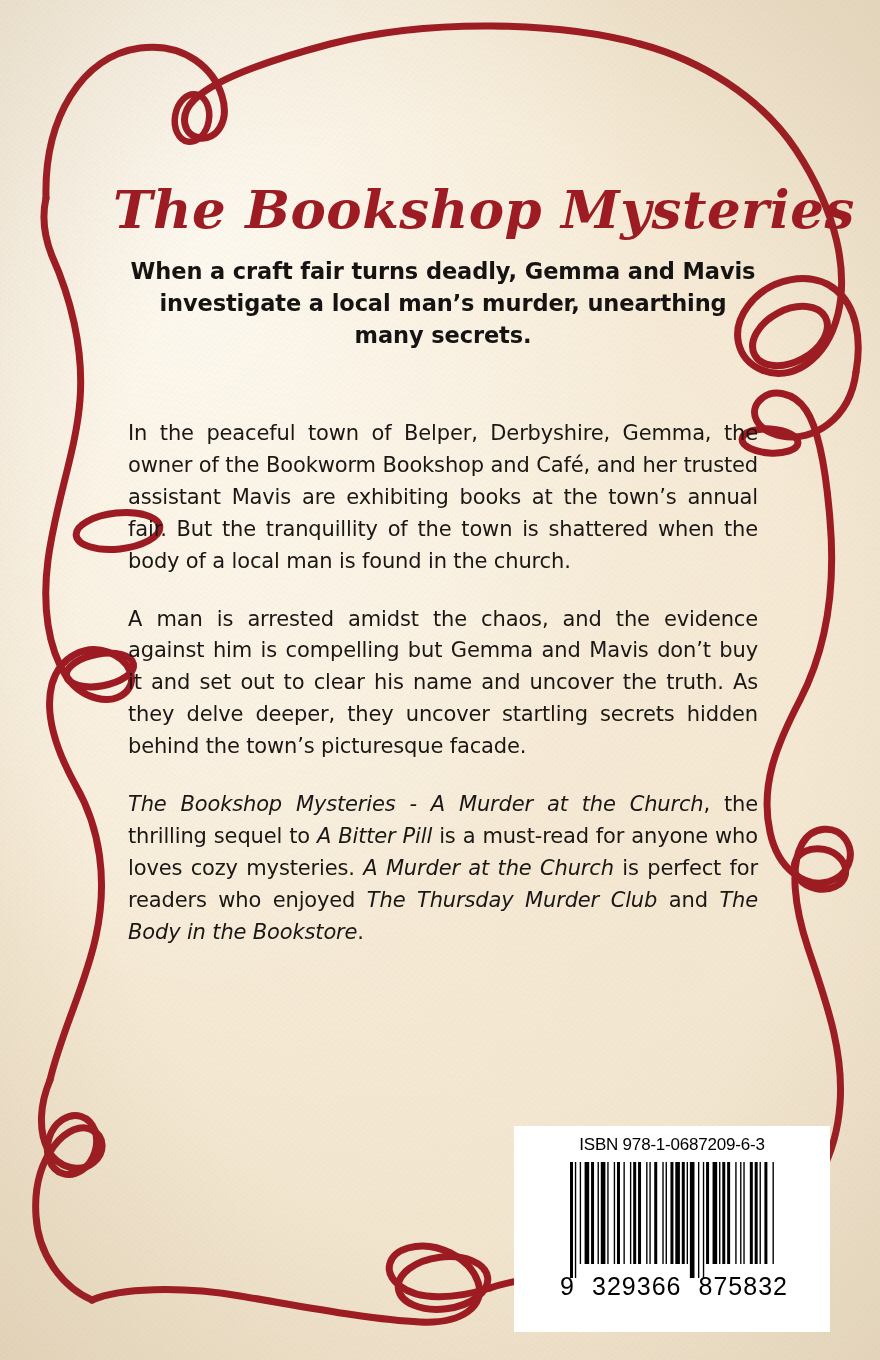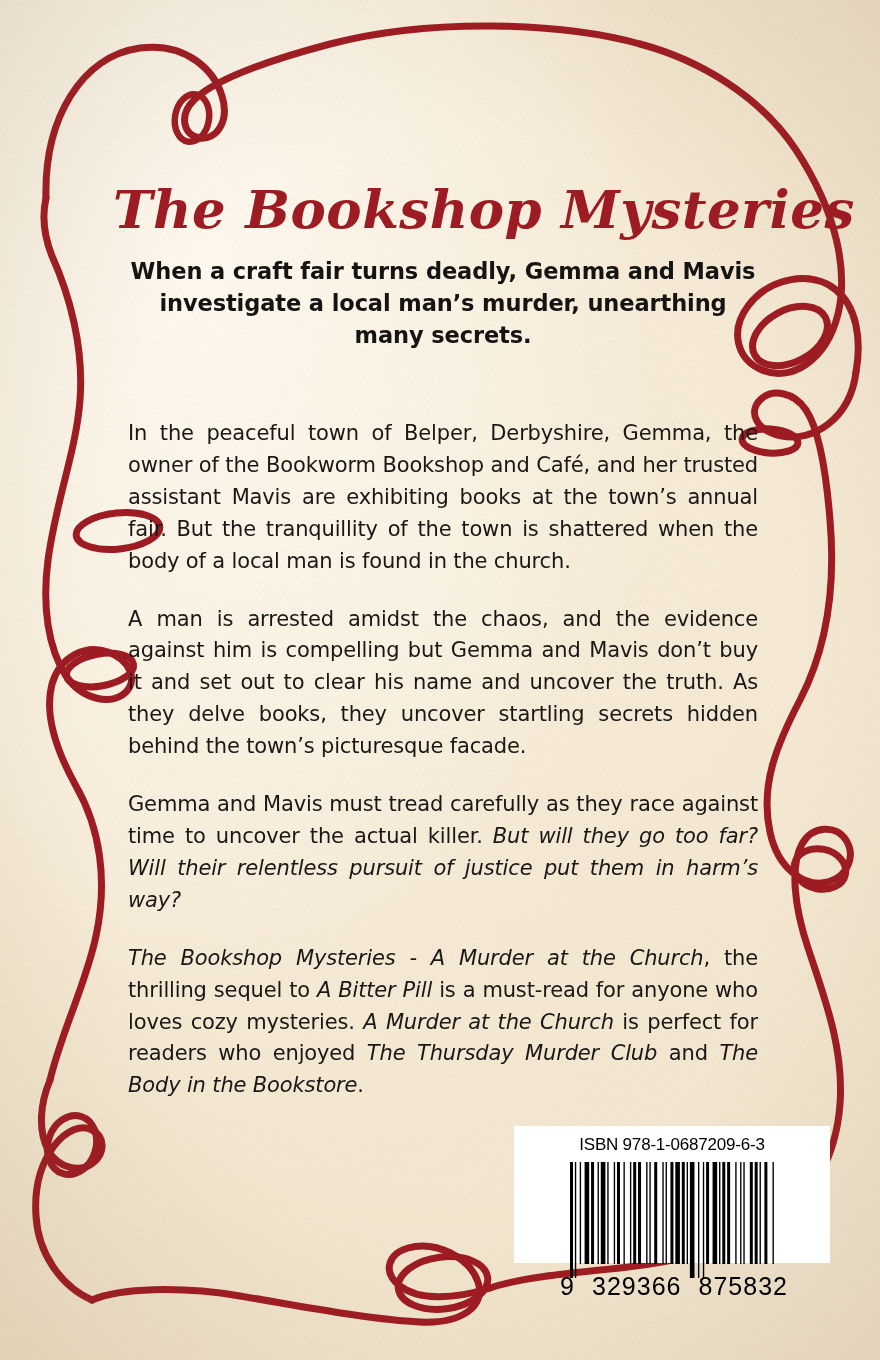--- a/index.html
+++ b/index.html
@@ -98,21 +98,21 @@
   }
   .para:last-child { margin-bottom: 0; }
   .para .it { font-style: italic; }
 
   
   #barcode-box {
     position: absolute;
     left: 514px;
     top: 1126px;
     width: 316px;
-    height: 137px;
+    height: 206px;
     background: #ffffff;
     z-index: 5;
   }
   #isbn-text {
     position: absolute;
     left: 0;
     top: 9px;
     width: 316px;
     text-align: center;
     font-family: "Liberation Sans", sans-serif;
@@ -234,22 +234,21 @@
   <div id="vignette"></div>
 
   <div id="content">
 
     <h1 class="title">The Bookshop Mysteries</h1>
 
     <div class="tagline">When a craft fair turns deadly, Gemma and Mavis investigate a local man’s murder, unearthing many secrets.</div>
 
     <div class="body-block">
       <p class="para"><span>In the peaceful town of Belper, Derbyshire, Gemma, the owner of the Bookworm Bookshop and Café, and her trusted assistant Mavis are exhibiting books at the town’s annual fair. But the tranquillity of the town is shattered when the body of a local man is found in the church.</span></p>
-      <p class="para"><span>A man is arrested amidst the chaos, and the evidence against him is compelling but Gemma and Mavis don’t buy it and set out to clear his name and uncover the truth. As they delve books, they uncover startling secrets hidden behind the town’s picturesque facade.</span></p>
-      <p class="para"><span>Gemma and Mavis must tread carefully as they race against time to uncover the actual killer. </span><span class="it">But will they go too far? Will their relentless pursuit of justice put them in harm’s way?</span></p>
+      <p class="para"><span>A man is arrested amidst the chaos, and the evidence against him is compelling but Gemma and Mavis don’t buy it and set out to clear his name and uncover the truth. As they delve deeper, they uncover startling secrets hidden behind the town’s picturesque facade.</span></p>
       <p class="para"><span class="it">The Bookshop Mysteries - A Murder at the Church</span><span>, the thrilling sequel to </span><span class="it">A Bitter Pill</span><span> is a must-read for anyone who loves cozy mysteries. </span><span class="it">A Murder at the Church</span><span> is perfect for readers who enjoyed </span><span class="it">The Thursday Murder Club</span><span> and </span><span class="it">The Body in the Bookstore</span><span>.</span></p>
     </div>
   </div>
 
   <div id="barcode-box">
     <div id="isbn-text">ISBN 978-1-0687209-6-3</div>
     <svg id="barcode-bars" aria-hidden="true" viewBox="0 0 204 116">
         <rect x="0.00" y="0" width="2.99" height="116.00" fill="#000000"></rect>
         <rect x="4.86" y="0" width="1.37" height="116.00" fill="#000000"></rect>
         <rect x="9.72" y="0" width="1.37" height="102.00" fill="#000000"></rect>

